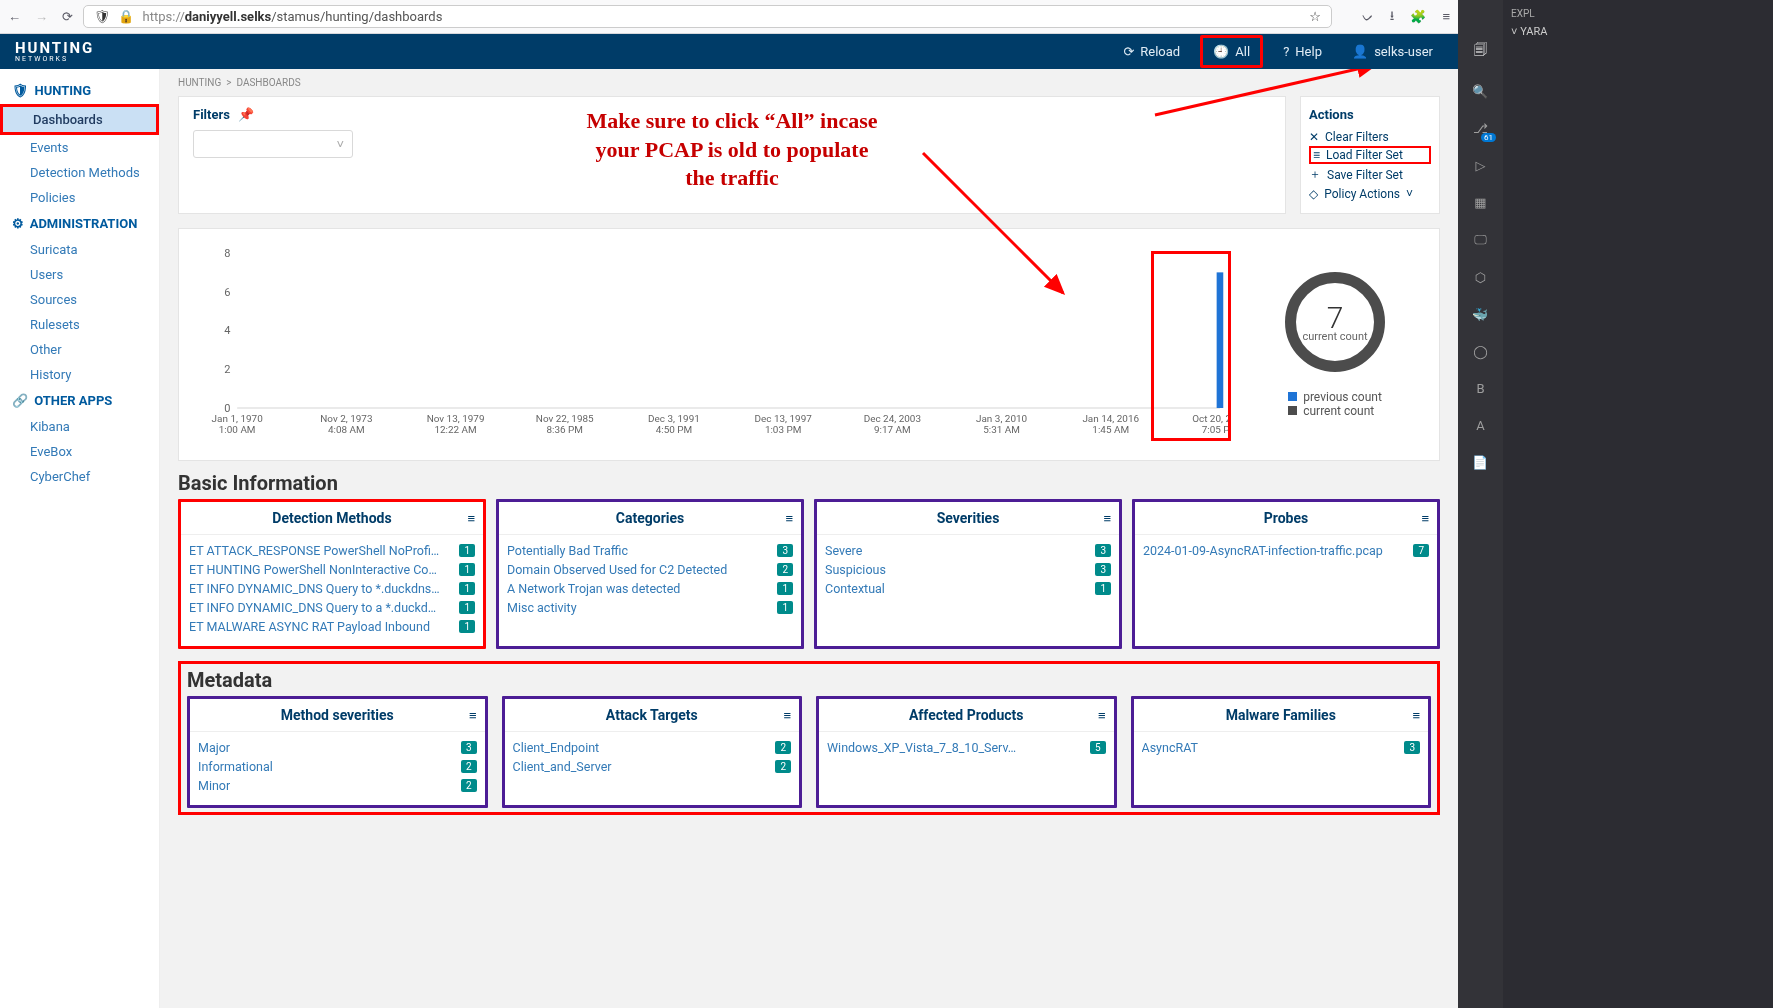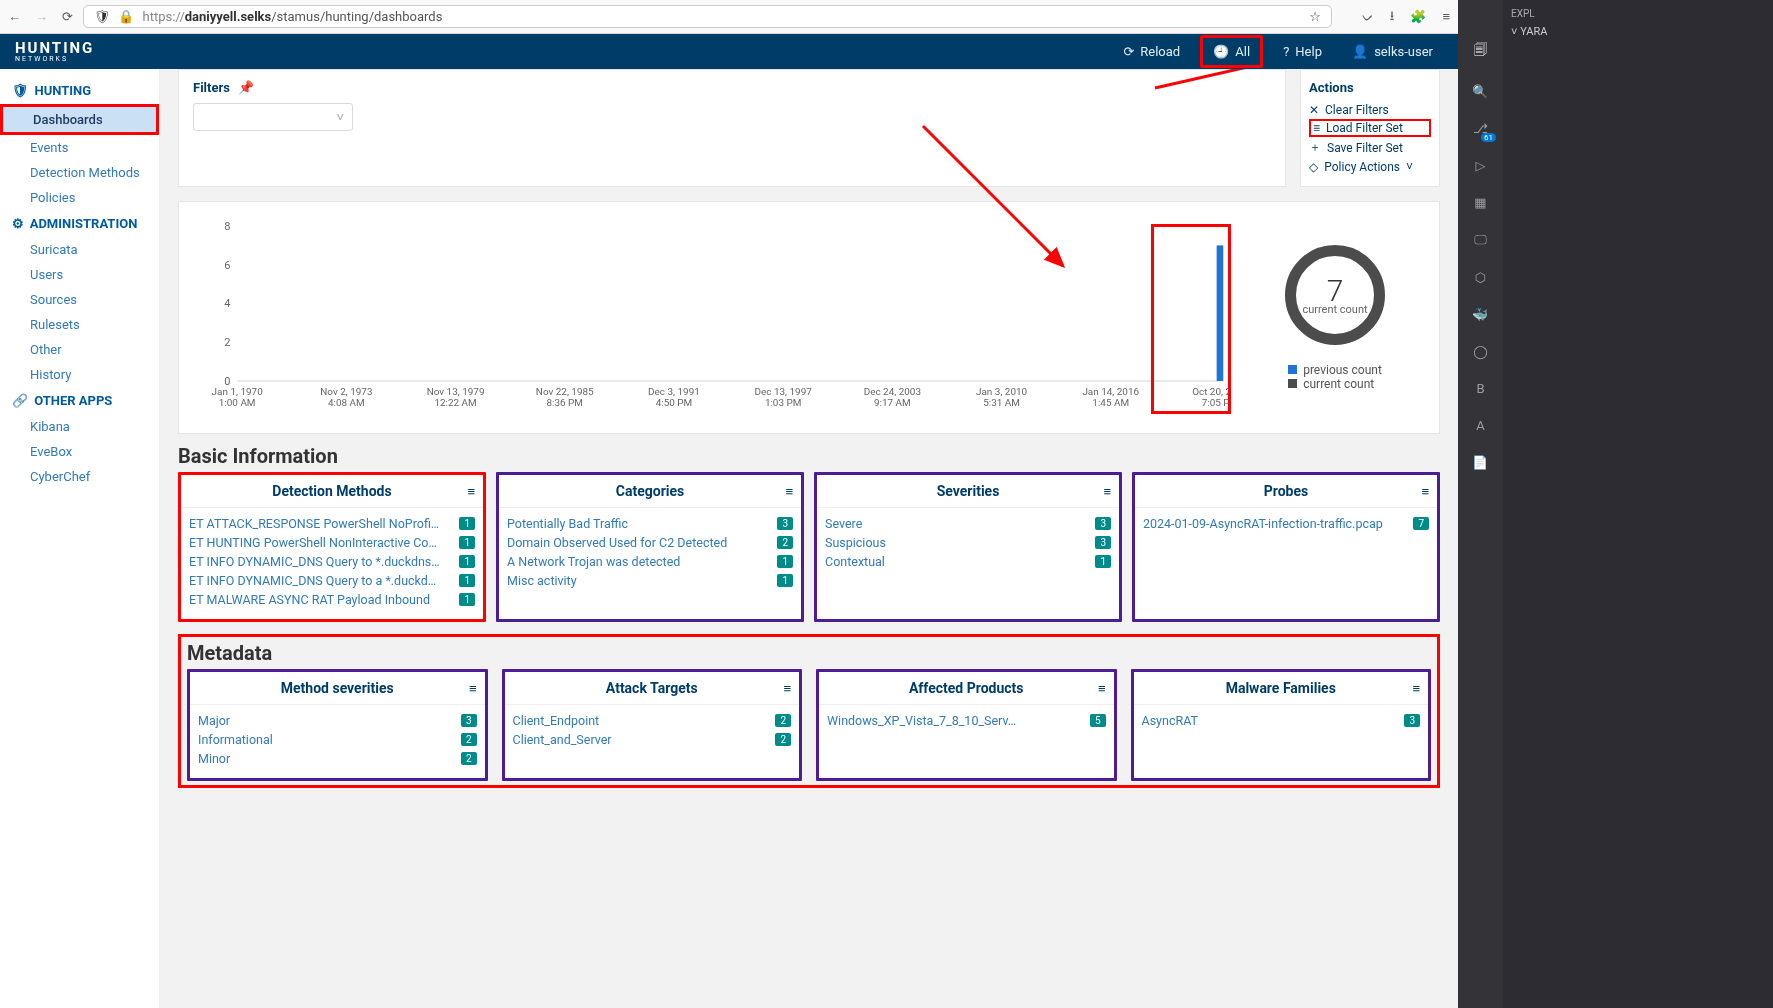--- a/index.html
+++ b/index.html
@@ -188,28 +188,36 @@
         <div class="side-section">
             <span>🔗</span>
             <span>OTHER APPS</span>
           </div>
         <div class="side-item">Kibana</div>
         <div class="side-item">EveBox</div>
         <div class="side-item">CyberChef</div>
       </div>
 
       <div class="content">
+        <div class="crumb">
+          <span>HUNTING</span> &nbsp;<span>&gt;</span>&nbsp; <span>DASHBOARDS</span>
+        </div>
 
         <div class="top-row">
           <div class="filters-panel">
             <div class="filters-title">
                 <span>Filters</span> 
                 <span style="color:#003c68">📌</span>
               </div>
             <div class="filters-select" style="display:flex;align-items:center;justify-content:flex-end;padding-right:8px;color:#aaa">˅</div>
+            <div class="annotation">
+              <div>Make sure to click “All” incase</div>
+              <div>your PCAP is old to populate</div>
+              <div>the traffic</div>
+            </div>
 
             <svg class="arrow-svg" style="top:-40px; right:-120px; width:260px; height:70px">
               <defs>
                   <marker id="ah1" markerWidth="8" markerHeight="8" refX="6" refY="3" orient="auto">
                     <path d="M0,0 L7,3 L0,6 Z" fill="#ff0000"></path>
                   </marker>
                 </defs>
               <line x1="10" y1="58" x2="230" y2="8" stroke="#ff0000" stroke-width="3" marker-end="url(#ah1)"></line>
             </svg>
           </div>

